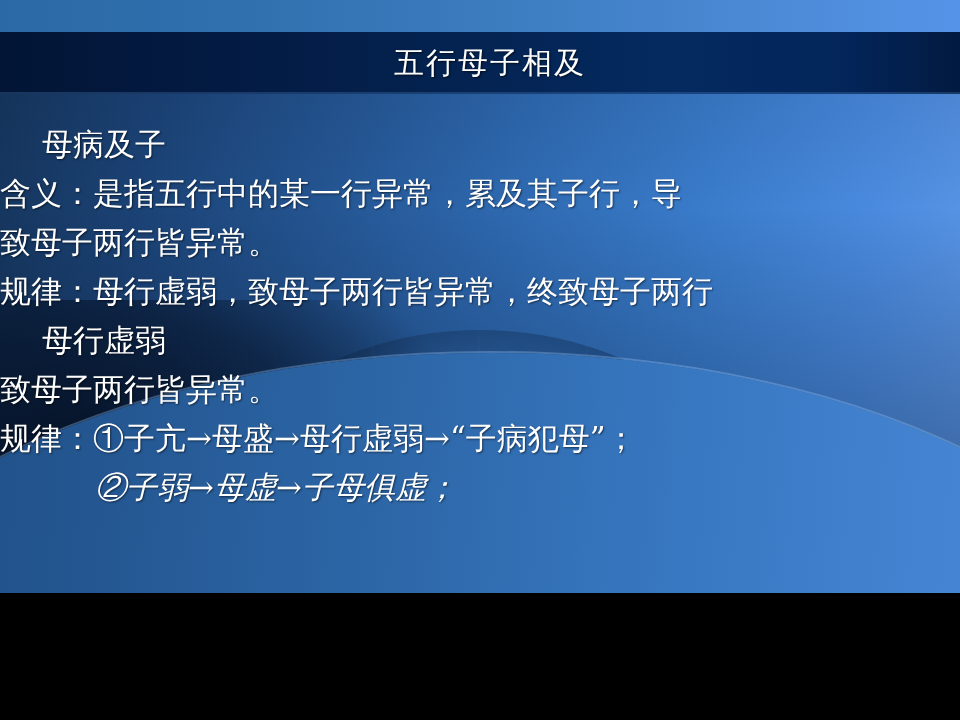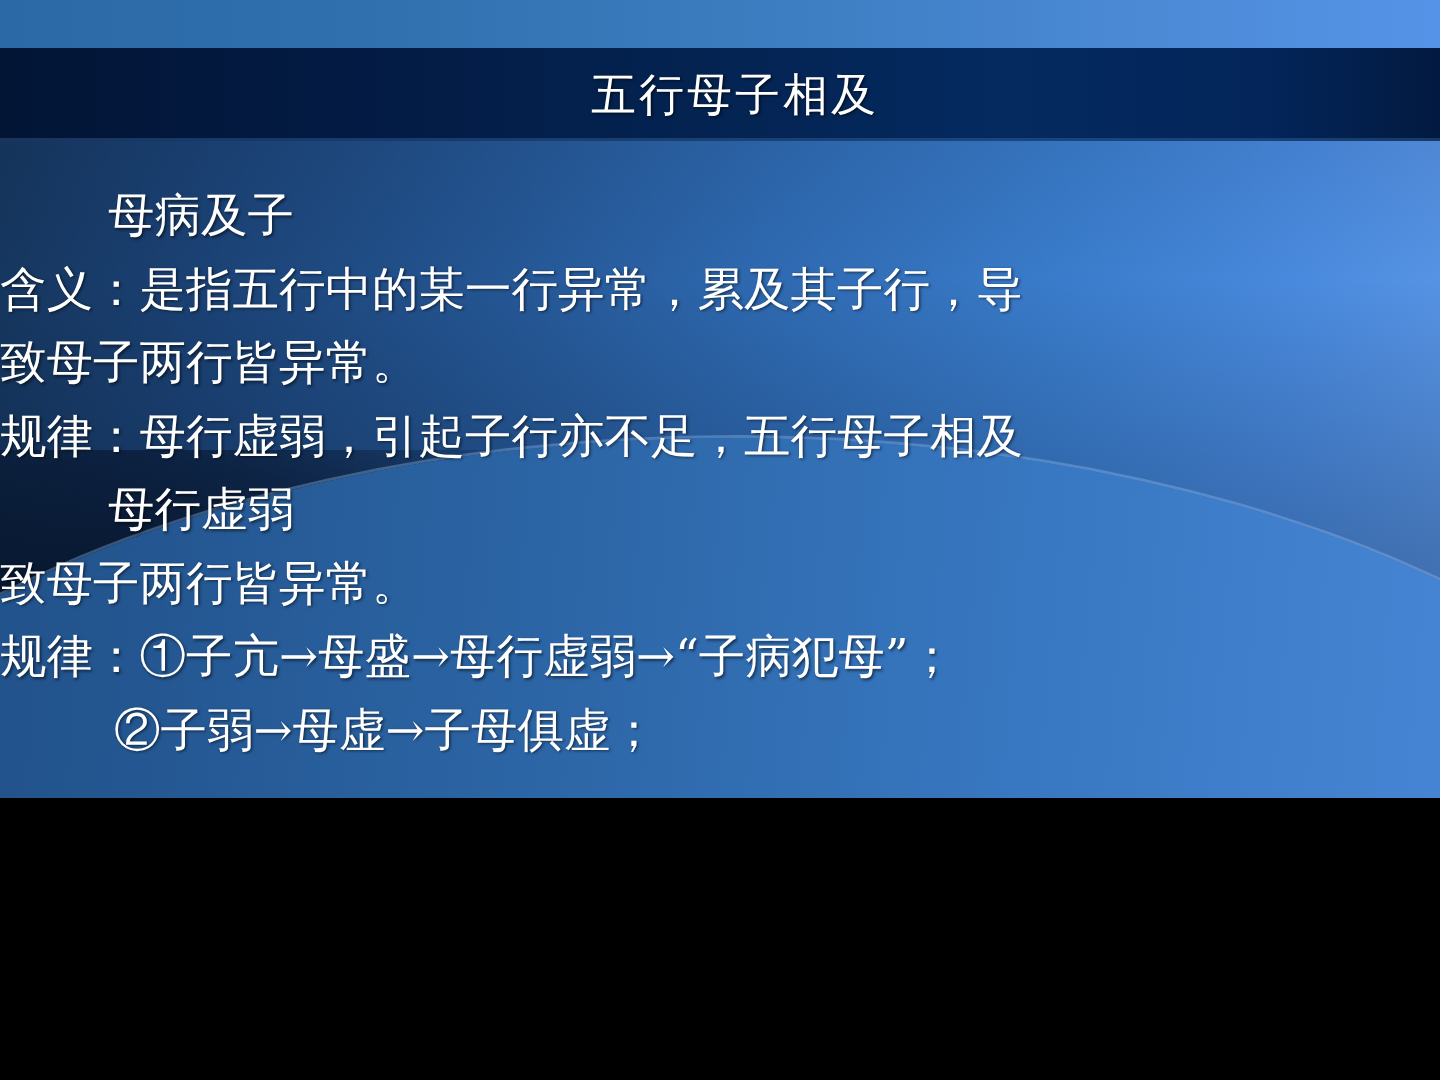--- a/index.html
+++ b/index.html
@@ -3,21 +3,21 @@
 <meta charset="utf-8">
 <style>
   html, body {
     margin: 0;
     padding: 0;
     background: #000;
   }
   .slide {
     position: relative;
     width: 960px;
-    height: 532px;
+    height: 593px;
     overflow: hidden;
     font-family: "DejaVu Serif", "Liberation Serif", serif;
     background: #404040;
   }
 
   
   .bg-base {
     position: absolute;
     inset: 0;
     background: linear-gradient(100deg,
@@ -185,23 +185,23 @@
     left: 0; top: 120px;
     width: 960px;
     color: #ffffff;
     font-size: 31px;
     line-height: 49px;
     text-shadow: 1px 1px 2px rgba(0,0,0,0.55);
   }
   .line {
     white-space: nowrap;
   }
-  .line.heading { padding-left: 72px; }
+  .line.heading { padding-left: 42px; }
   .line.indent  { }
-  .line.item    { padding-left: 76px; }
+  .line.item    { padding-left: 95px; font-style: italic; }
 </style>
 </head>
 <body>
 
 <div class="slide">
 
   <div class="bg-base"></div>
 
   <div class="globe-wrap">
     <div class="globe"></div>
@@ -229,21 +229,21 @@
   <div class="top-strip"></div>
 
   <div class="title-band">
     <div class="slide-title">五行母子相及</div>
   </div>
 
   <div class="content">
     <div class="line heading">母病及子</div>
     <div class="line">含义：是指五行中的某一行异常，累及其子行，导</div>
     <div class="line indent">致母子两行皆异常。</div>
-    <div class="line">规律：母行虚弱，引起子行亦不足，五行母子相及</div>
+    <div class="line">规律：母行虚弱，致母子两行皆异常，终致母子两行</div>
     <div class="line heading">母行虚弱</div>
     <div class="line indent">致母子两行皆异常。</div>
     <div class="line">规律：①子亢→母盛→母行虚弱→“子病犯母”；</div>
     <div class="line item">②子弱→母虚→子母俱虚；</div>
   </div>
 
   <div class="footer-box"></div>
   <div class="page-number">57</div>
 
 </div>

